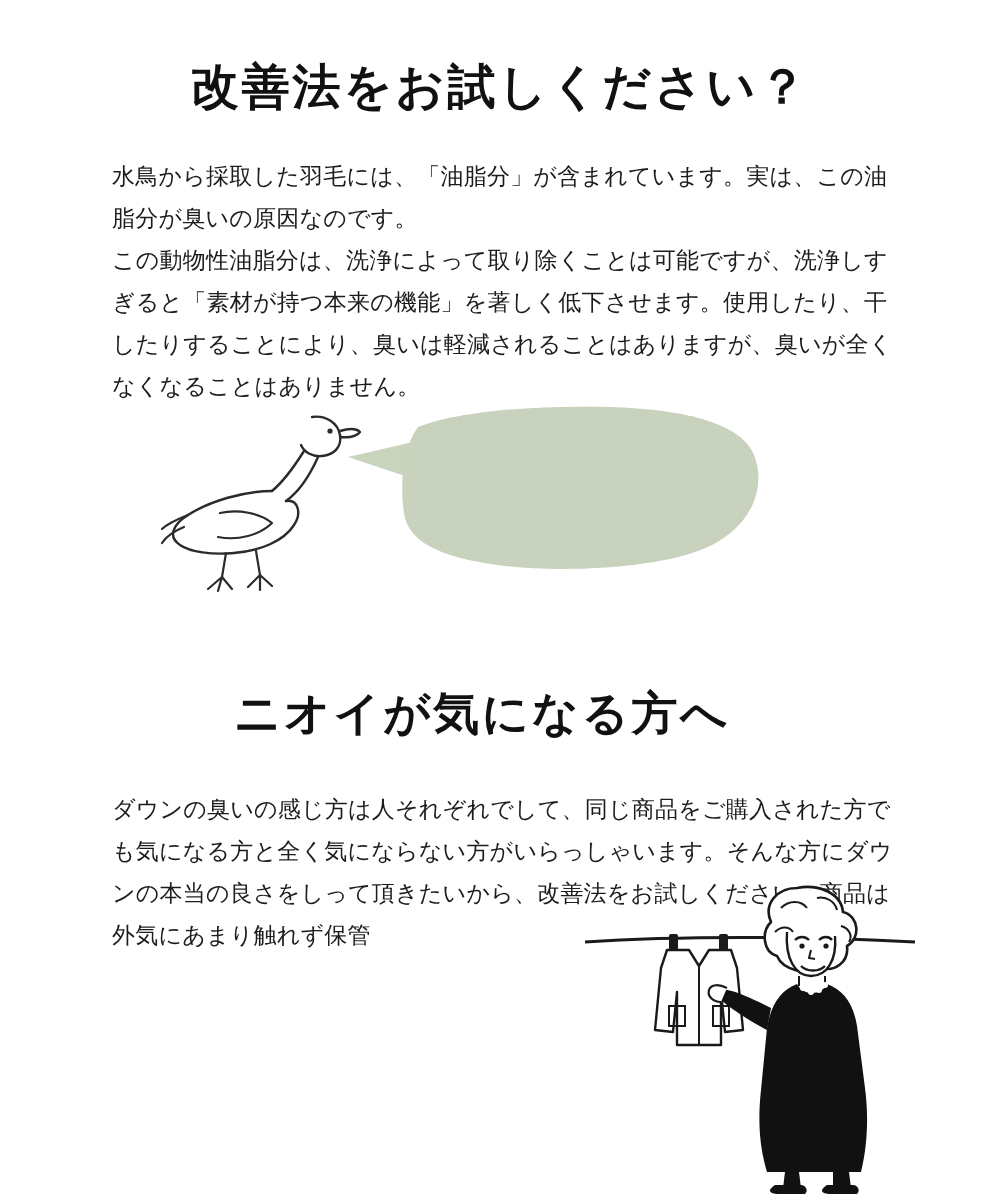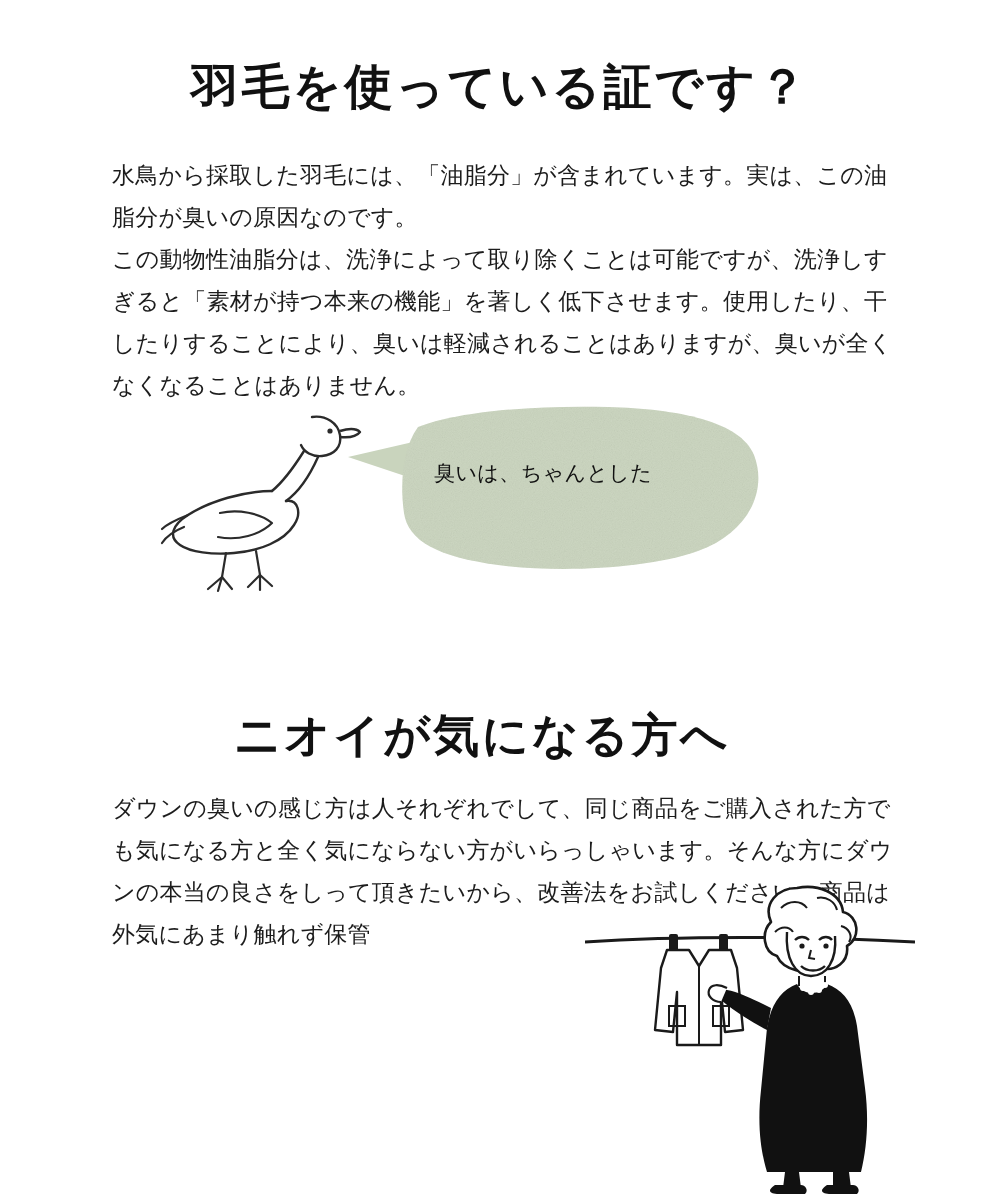--- a/index.html
+++ b/index.html
@@ -32,34 +32,33 @@
     position: absolute;
     left: 0;
     top: 26px;
     width: 1000px;
     font-size: 48px;
     line-height: 1.2;
   }
   #heading-2 {
     position: absolute;
     left: 0;
-    top: 670px;
+    top: 648px;
     width: 964px;
     font-size: 46px;
     line-height: 1.2;
   }
 
   
   .body-text {
     position: absolute;
     font-size: 23px;
     line-height: 42px;
     color: #1c1c1c;
     letter-spacing: 0.01em;
-    font-family: Liberation Serif, serif;
   }
   #para-1 {
     left: 112px;
     top: 132px;
     width: 780px;
   }
   #para-2 {
     left: 112px;
     top: 216px;
     width: 790px;
@@ -110,21 +109,21 @@
     top: 880px;
     width: 330px;
     height: 315px;
   }
 </style>
 </head>
 <body>
 
 <div class="page">
 
-  <h1 class="heading" id="heading-1">羽毛を使っている証です？</h1>
+  <h1 class="heading" id="heading-1">改善法をお試しください？</h1>
 
   <p class="body-text" id="para-1">水鳥から採取した羽毛には、「油脂分」が含まれています。実は、この油脂分が臭いの原因なのです。</p>
 
   <p class="body-text" id="para-2">この動物性油脂分は、洗浄によって取り除くことは可能ですが、洗浄しすぎると「素材が持つ本来の機能」を著しく低下させます。使用したり、干したりすることにより、臭いは軽減されることはありますが、臭いが全くなくなることはありません。</p>
 
   <div id="goose-illustration">
     <svg viewBox="0 0 230 215" width="230" height="215" fill="none" xmlns="http://www.w3.org/2000/svg">
 
       <path d="M152 22 C166 20 178 28 180 40 C182 52 174 60 162 61 C152 62 144 57 141 50" stroke="#2b2b2b" stroke-width="2.4" stroke-linecap="round"></path>
 
@@ -167,21 +166,20 @@
       <path d="M0 52 L78 34 L78 78 Z" fill="#c9d4bd"></path>
 
       <path d="M70 22 C110 6 190 0 260 2 C330 4 392 16 406 50
                C420 86 400 128 350 146 C300 164 210 168 150 160
                C90 152 60 136 56 108 C52 80 54 44 70 22 Z" fill="#c9d4bd"></path>
       <path d="M70 22 C110 6 190 0 260 2 C330 4 392 16 406 50
                C420 86 400 128 350 146 C300 164 210 168 150 160
                C90 152 60 136 56 108 C52 80 54 44 70 22 Z" fill="#ffffff" opacity="0.5" filter="url(#grain)"></path>
     </svg>
     <div class="bubble-text">
-      <div>臭いは、ちゃんとした</div>
     </div>
   </div>
 
   <h2 class="heading" id="heading-2">ニオイが気になる方へ</h2>
 
   <p class="body-text" id="para-3">ダウンの臭いの感じ方は人それぞれでして、同じ商品をご購入された方でも気になる方と全く気にならない方がいらっしゃいます。そんな方にダウンの本当の良さをしって頂きたいから、改善法をお試しください。商品は外気にあまり触れず保管</p>
 
 
   <div id="lady-illustration">
     <svg viewBox="0 0 330 315" width="330" height="315" xmlns="http://www.w3.org/2000/svg">

